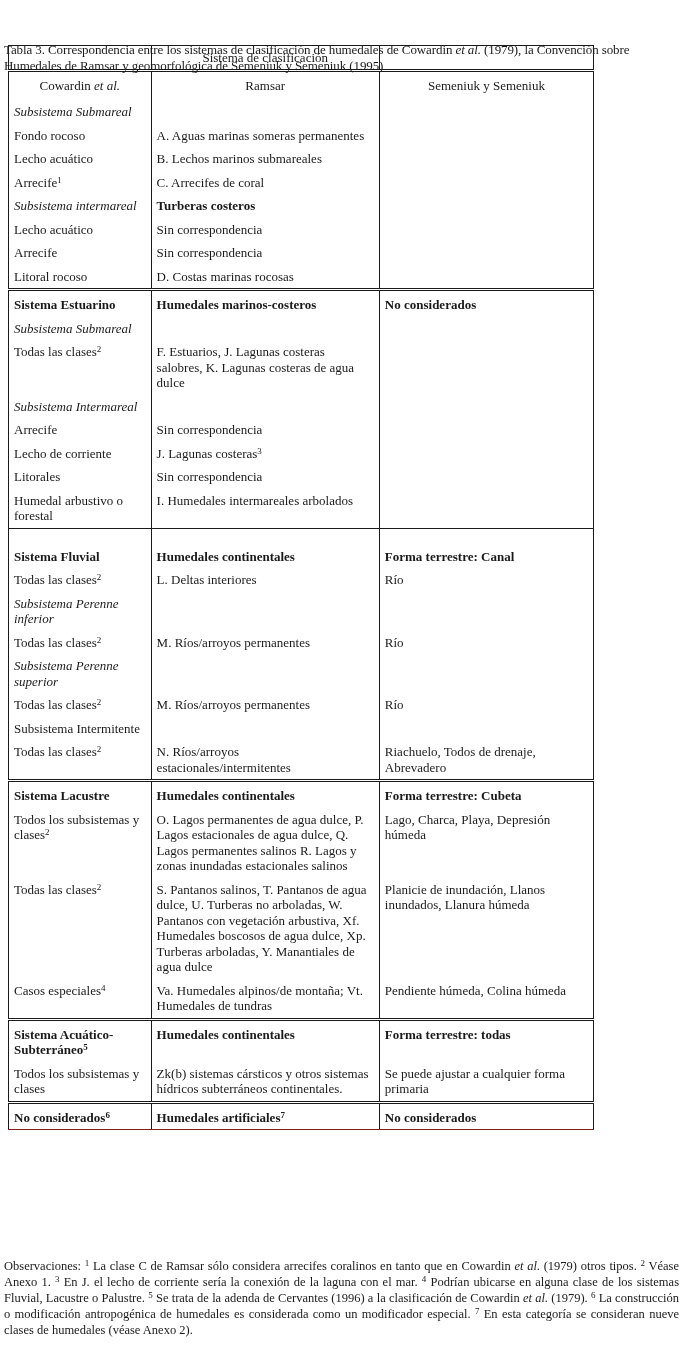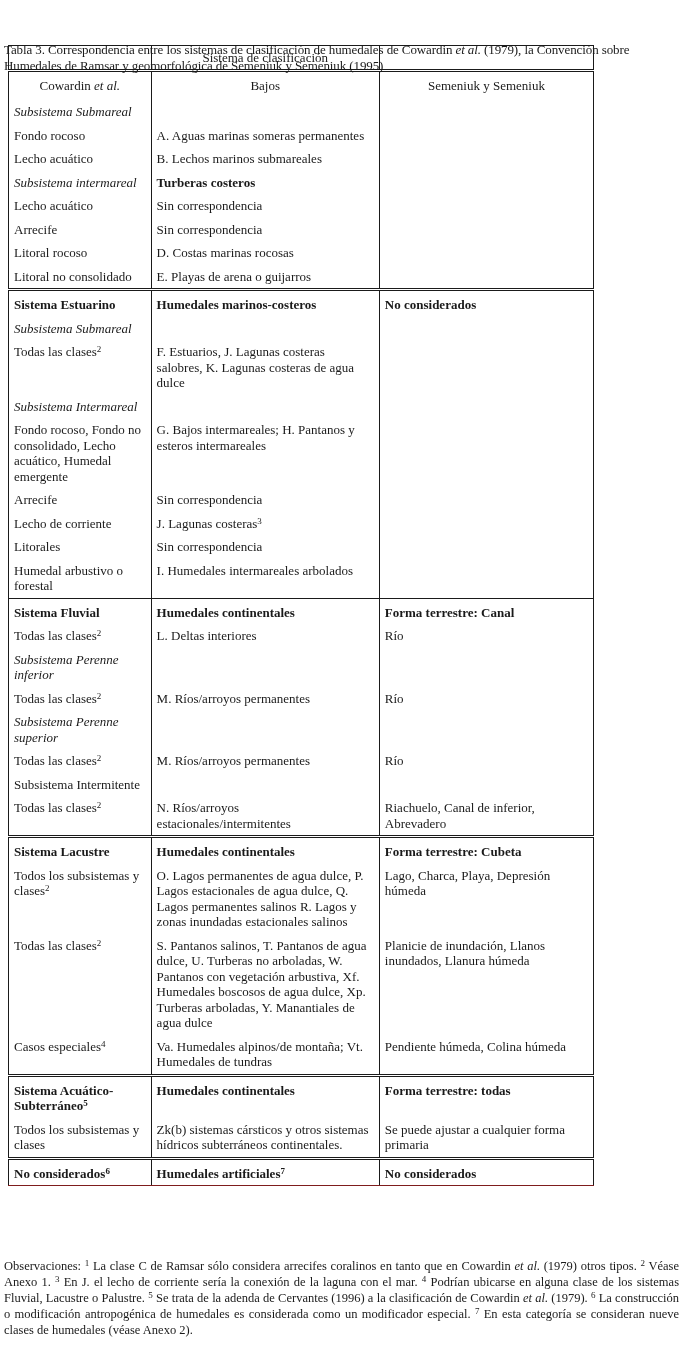--- a/index.html
+++ b/index.html
@@ -34,21 +34,21 @@
     border-left: 1px solid #1a1a1a;
     border-right: 1px solid #1a1a1a;
   }
   col.c1 { width: 161px; }
   col.c2 { width: 256px; }
   col.c3 { width: 258px; }
   tr.hdr td { text-align: center; vertical-align: middle; height: 23px; border-top: 1px solid #1a1a1a; }
   tr.hdr2 td { height: 28px; border-top: 3px double #1a1a1a; }
   tr.r td { padding-top: 4px; padding-bottom: 4px; }
   tr.sec td { border-top: 3px double #1a1a1a; padding-top: 6px; }
-  tr.sec1 td { border-top: 1px solid #1a1a1a; padding-top: 6px; }
+  tr.sec1 td { border-top: 1px solid #1a1a1a; padding-top: 20px; }
   tr.last td { border-bottom: 1px solid #7f1d1d; }
   .b { font-weight: bold; }
   .i { font-style: italic; }
   sup { font-size: 9px; line-height: 0; vertical-align: 4px; }
   .notes {
     position: absolute;
     left: 4px; top: 1258px;
     width: 675px;
     font-size: 12.5px;
     line-height: 16px;
@@ -67,61 +67,61 @@
       <col class="c3">
     </colgroup>
   <tbody id="tbody">
     <tr class="hdr">
       <td></td>
       <td>Sistema de clasificación</td>
       <td></td>
     </tr>
     <tr class="hdr hdr2">
       <td><span>Cowardin </span><span class="i">et al.</span></td>
-      <td>Bajos</td>
+      <td>Ramsar</td>
       <td>Semeniuk y Semeniuk</td>
     </tr>
       <tr class="r">
         <td><span class="i">Subsistema Submareal</span></td>
         <td><span></span></td>
         <td><span></span></td>
       </tr>
       <tr class="r">
         <td><span>Fondo rocoso</span></td>
         <td><span>A. Aguas marinas someras permanentes</span></td>
         <td><span></span></td>
       </tr>
       <tr class="r">
         <td><span>Lecho acuático</span></td>
         <td><span>B. Lechos marinos submareales</span></td>
         <td><span></span></td>
       </tr>
       <tr class="r">
+        <td><span>Arrecife</span><sup>1</sup></td>
+        <td><span>C. Arrecifes de coral</span></td>
+        <td><span></span></td>
+      </tr>
+      <tr class="r">
         <td><span class="i">Subsistema intermareal</span></td>
         <td><span class="b">Turberas costeros</span></td>
         <td><span></span></td>
       </tr>
       <tr class="r">
         <td><span>Lecho acuático</span></td>
         <td><span>Sin correspondencia</span></td>
         <td><span></span></td>
       </tr>
       <tr class="r">
         <td><span>Arrecife</span></td>
         <td><span>Sin correspondencia</span></td>
         <td><span></span></td>
       </tr>
       <tr class="r">
         <td><span>Litoral rocoso</span></td>
         <td><span>D. Costas marinas rocosas</span></td>
-        <td><span></span></td>
-      </tr>
-      <tr class="r">
-        <td><span>Litoral no consolidado</span></td>
-        <td><span>E. Playas de arena o guijarros</span></td>
         <td><span></span></td>
       </tr>
       <tr class="r sec">
         <td><span class="b">Sistema Estuarino</span></td>
         <td><span class="b">Humedales marinos-costeros</span></td>
         <td><span class="b">No considerados</span></td>
       </tr>
       <tr class="r">
         <td><span class="i">Subsistema Submareal</span></td>
         <td><span></span></td>
@@ -131,25 +131,20 @@
         <td><span>Todas las clases</span><sup>2</sup></td>
         <td><span>F. Estuarios, J. Lagunas costeras salobres, K. Lagunas costeras de agua dulce</span></td>
         <td><span></span></td>
       </tr>
       <tr class="r">
         <td><span class="i">Subsistema Intermareal</span></td>
         <td><span></span></td>
         <td><span></span></td>
       </tr>
       <tr class="r">
-        <td><span>Fondo rocoso, Fondo no consolidado, Lecho acuático, Humedal emergente</span></td>
-        <td><span>G. Bajos intermareales; H. Pantanos y esteros intermareales</span></td>
-        <td><span></span></td>
-      </tr>
-      <tr class="r">
         <td><span>Arrecife</span></td>
         <td><span>Sin correspondencia</span></td>
         <td><span></span></td>
       </tr>
       <tr class="r">
         <td><span>Lecho de corriente</span></td>
         <td><span>J. Lagunas costeras</span><sup>3</sup></td>
         <td><span></span></td>
       </tr>
       <tr class="r">
@@ -193,21 +188,21 @@
         <td><span>Río</span></td>
       </tr>
       <tr class="r">
         <td><span>Subsistema Intermitente</span></td>
         <td><span></span></td>
         <td><span></span></td>
       </tr>
       <tr class="r">
         <td><span>Todas las clases</span><sup>2</sup></td>
         <td><span>N. Ríos/arroyos estacionales/intermitentes</span></td>
-        <td><span>Riachuelo, Canal de inferior, Abrevadero</span></td>
+        <td><span>Riachuelo, Todos de drenaje, Abrevadero</span></td>
       </tr>
       <tr class="r sec">
         <td><span class="b">Sistema Lacustre</span></td>
         <td><span class="b">Humedales continentales</span></td>
         <td><span class="b">Forma terrestre: Cubeta</span></td>
       </tr>
       <tr class="r">
         <td><span>Todos los subsistemas y clases</span><sup>2</sup></td>
         <td><span>O. Lagos permanentes de agua dulce, P. Lagos estacionales de agua dulce, Q. Lagos permanentes salinos R. Lagos y zonas inundadas estacionales salinos</span></td>
         <td><span>Lago, Charca, Playa, Depresión húmeda</span></td>

